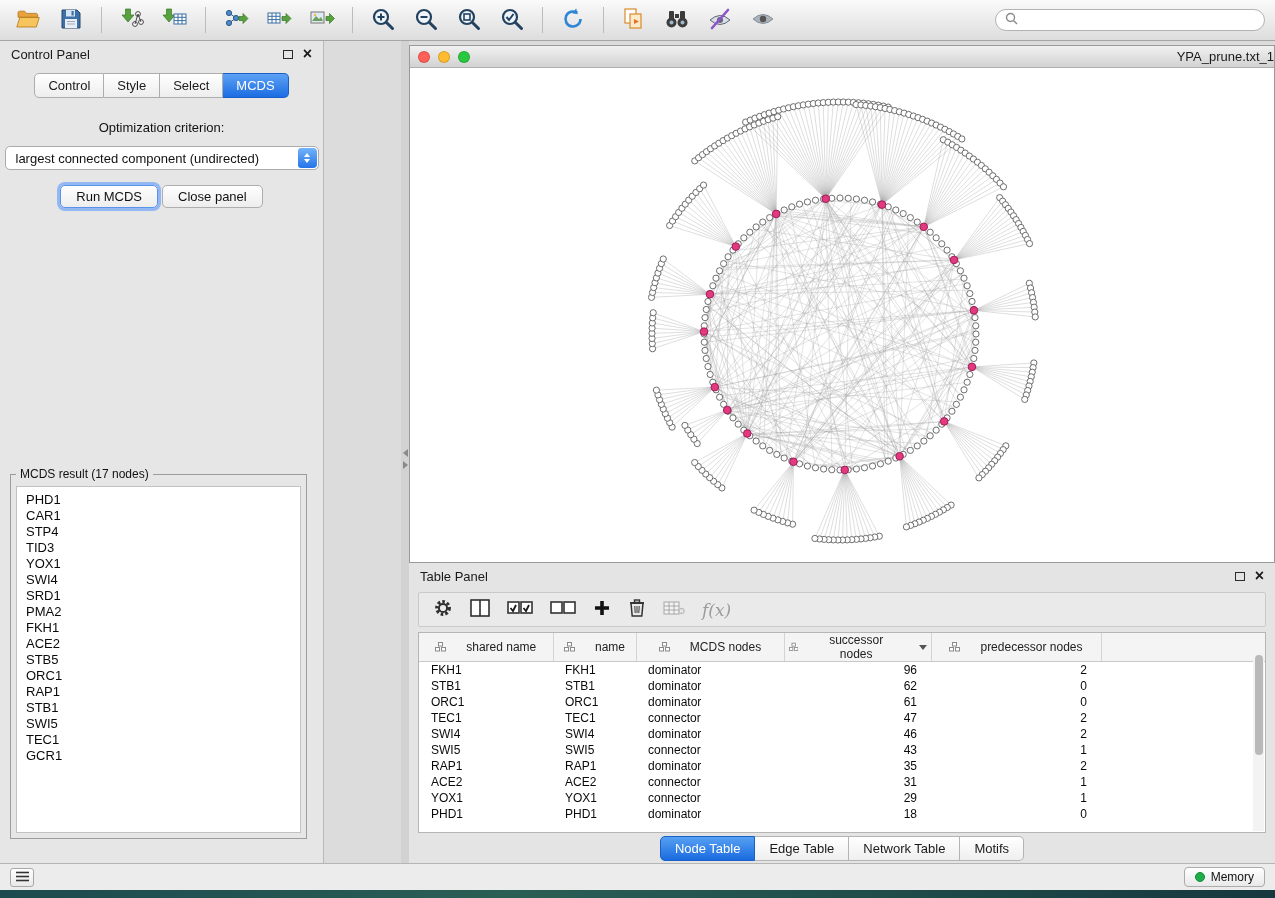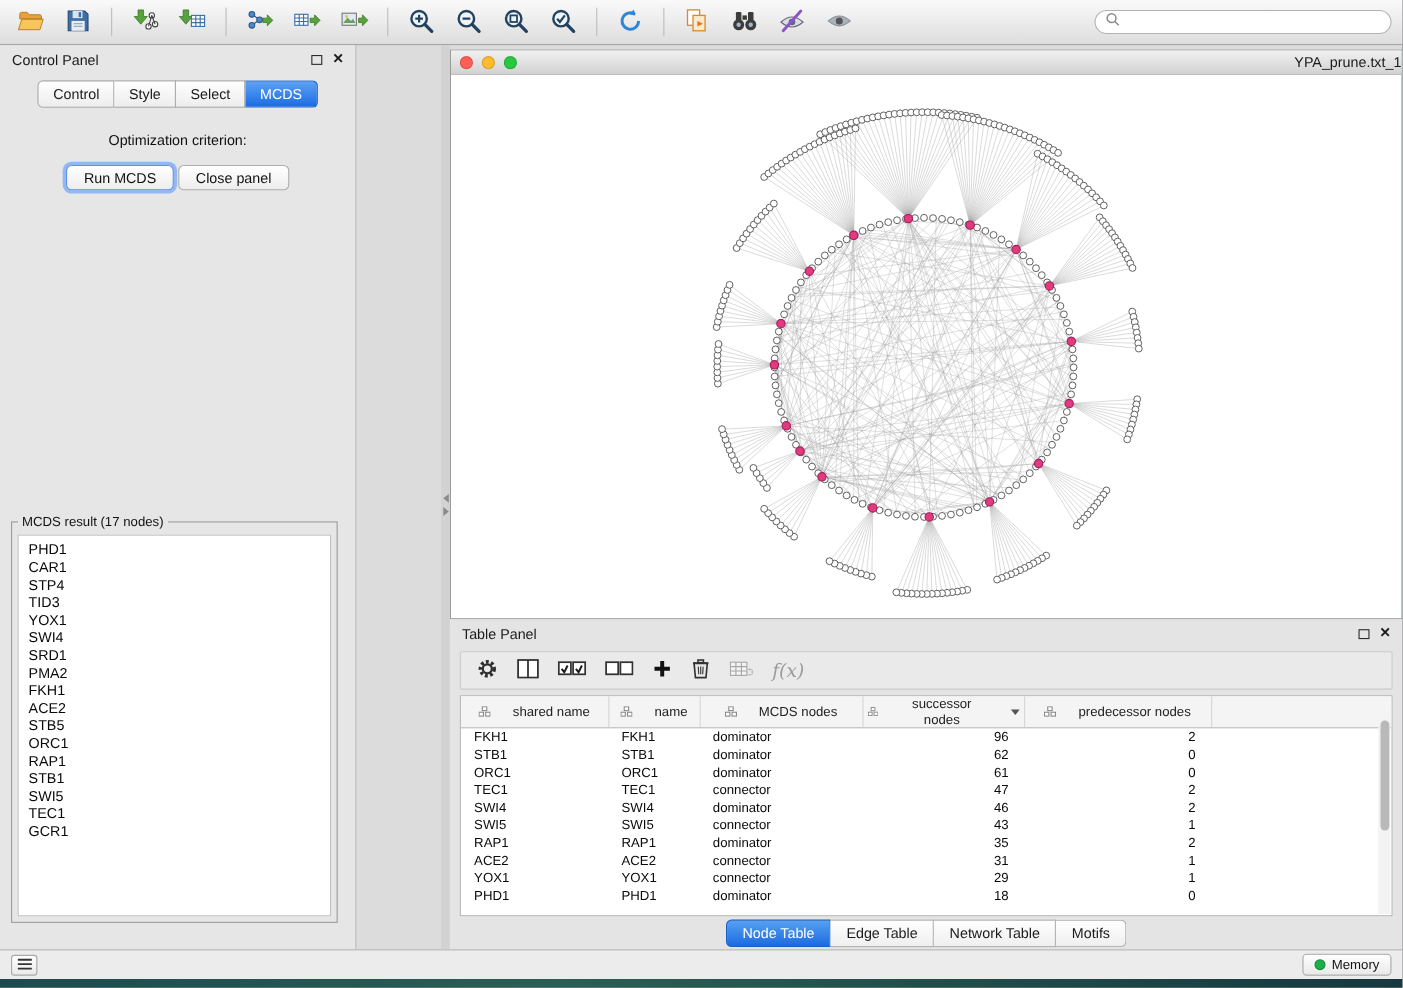--- a/index.html
+++ b/index.html
@@ -284,20 +284,27 @@
           </button>
       </span>
     </div>
     <div class="cp-tabs">
         <button class="cp-tab">Control</button>
         <button class="cp-tab">Style</button>
         <button class="cp-tab">Select</button>
         <button class="cp-tab active">MCDS</button>
       </div>
     <div class="opt-label">Optimization criterion:</div>
+    <div class="dropdown">
+      <span>largest connected component (undirected)</span>
+      <span class="stepper">
+          <span class="tri-up"></span>
+          <span class="tri-down"></span>
+        </span>
+    </div>
     <div class="btn-row">
       <button class="mac-btn focus">Run MCDS</button>
       <button class="mac-btn">Close panel</button>
     </div>
     <fieldset class="result-box">
       <legend>MCDS result (17 nodes)</legend>
       <div class="result-list">
           <div class="mcds-item">PHD1</div>
           <div class="mcds-item">CAR1</div>
           <div class="mcds-item">STP4</div>

